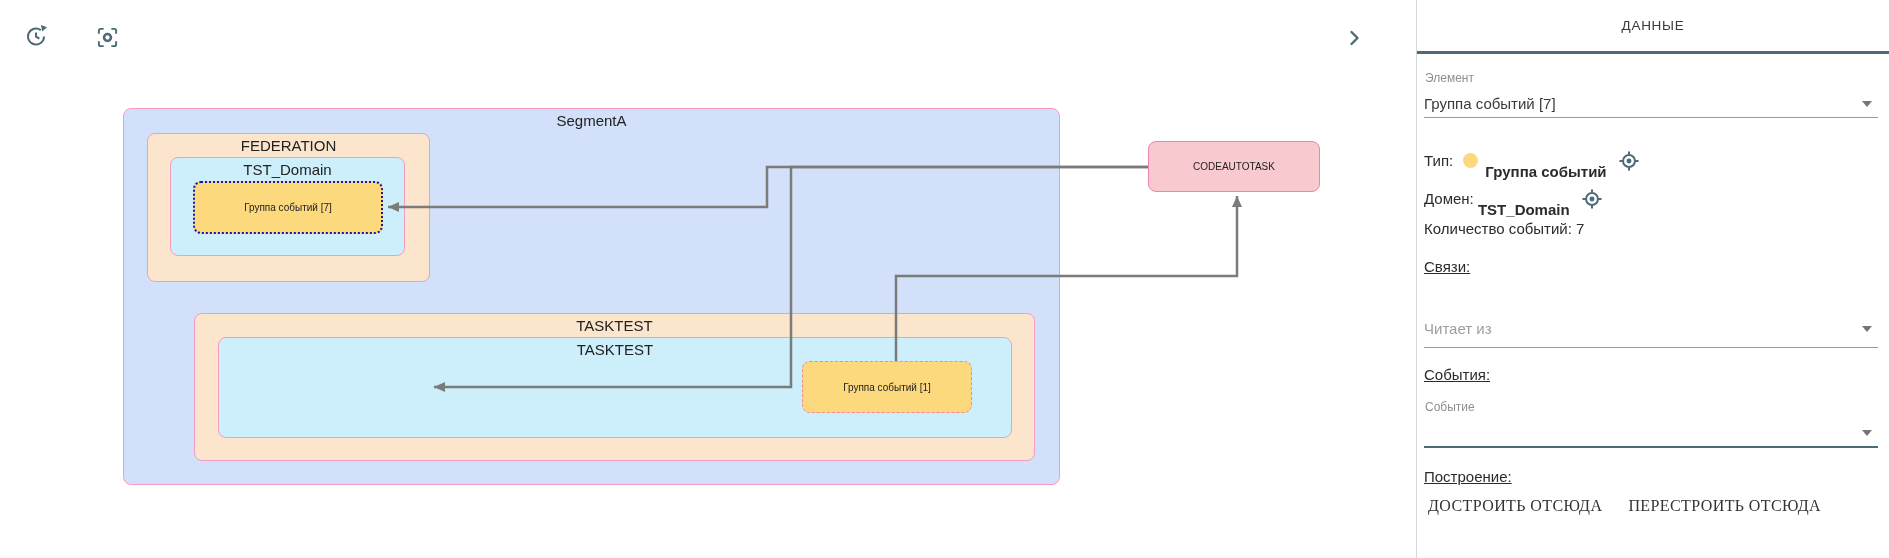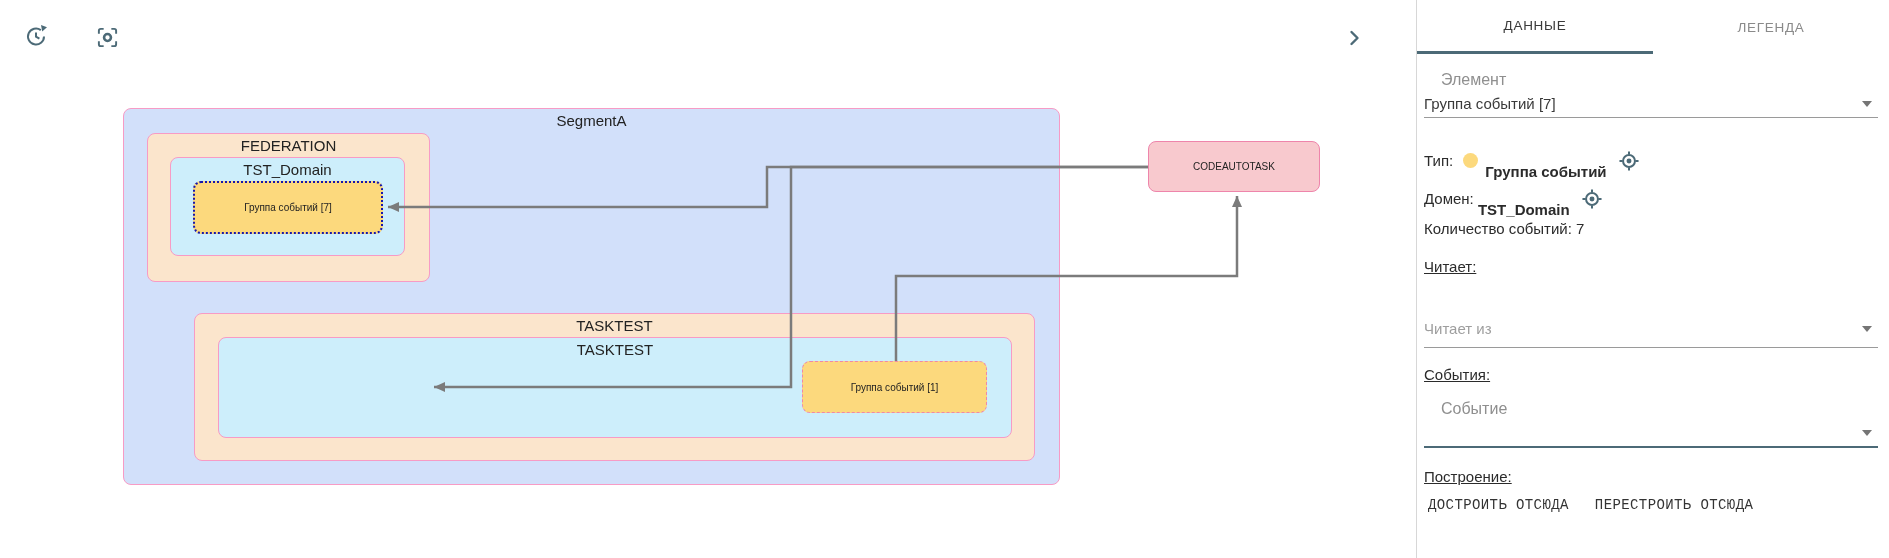--- a/index.html
+++ b/index.html
@@ -23,56 +23,56 @@
 
   #segmentA   { left:123px; top:108px; width:937px; height:377px; background:#d2e0fa; }
   #federation { left:147px; top:133px; width:283px; height:149px; background:#fbe5cc; }
   #tstdomain  { left:170px; top:157px; width:235px; height:99px;  background:#cdeefb; }
   #group7     { left:193px; top:181px; width:190px; height:53px;  background:#fcd97d;
                 border:2px dotted #1717ab; }
   #tasktest-outer { left:194px; top:313px; width:841px; height:148px; background:#fbe5cc; }
   #tasktest-inner { left:218px; top:337px; width:794px; height:101px; background:#cdeefb; }
   #group4     { left:242px; top:362px; width:188px; height:50px; background:#fcd97d;
                 border:1.5px dashed #ef87a9; }
-  #group1     { left:802px; top:361px; width:185px; height:52px; background:#fcd97d;
+  #group1     { left:802px; top:361px; width:170px; height:52px; background:#fcd97d;
                 border:1.5px dashed #ef87a9; }
   #codeautotask { left:1148px; top:141px; width:172px; height:51px; background:#f8c9ce;
                   border:1.5px solid #ee85ab; }
 
   #edges { position:absolute; left:0; top:0; pointer-events:none; }
 
   
   #panel { position:absolute; left:1416px; top:0; width:473px; height:558px;
            background:#fff; border-left:1px solid #d7d7d7; }
   .tabs { position:absolute; left:0; top:0; right:0; height:54px; display:flex; }
   .tab  { flex:1; display:flex; align-items:center; justify-content:center;
           font-size:13.5px; letter-spacing:0.7px; color:#8a8a8a; cursor:pointer; }
   .tab.active { color:#3a3a3a; border-bottom:3px solid #4c6a77; }
 
-  .small-label  { position:absolute; left:24px; font-size:16px; color:#8f8f8f; }
+  .small-label  { position:absolute; left:8px; font-size:12px; color:#8f8f8f; }
   .select-value { position:absolute; left:7px; font-size:15px; color:#3a3a3a; }
   .placeholder  { color:#9e9e9e; }
   .underline { position:absolute; left:7px; right:11px; height:1px; background:#9a9a9a; }
   .underline.dark { height:2px; background:#4c6a77; }
   .dd-arrow { position:absolute; right:17px; width:0; height:0;
               border-left:5.5px solid transparent; border-right:5.5px solid transparent;
               border-top:6px solid #757575; }
 
   .info-row { position:absolute; left:7px; font-size:15px; color:#2b2b2b;
               display:flex; align-items:center; white-space:pre; }
   .info-row b { font-weight:bold;margin-top:22px; }
   .swatch { display:inline-block; width:15px; height:15px; border-radius:50%;
             background:#fcd97d; margin:0 7px 0 6px; }
   .target-btn { display:inline-flex; margin-left:11px; cursor:pointer; }
   .heading { position:absolute; left:7px; font-size:15px; color:#2b2b2b;
              text-decoration:underline; }
 
   .buttons { position:absolute; left:4px; top:492px; display:flex; gap:12px; }
   .text-btn { background:none; border:none; cursor:pointer;
-              font-family:Liberation Mono, monospace; font-size:14px; font-weight:500;
+              font-family:Liberation Serif, serif; font-size:16px; font-weight:500;
               color:#333; letter-spacing:0.4px; padding:5px 7px; white-space:nowrap; }
 </style>
 </head>
 <body>
 
 <div id="app">
 
   <span class="tool-icon" id="history-icon">
     <svg width="24" height="24" viewBox="0 0 24 24">
       <path d="M16.8 6.1 A8 8 0 1 0 20 12.5" fill="none" stroke="#4c6a77" stroke-width="2"></path>
@@ -136,21 +136,20 @@
     </defs>
     <path d="M1148 167 H767 V207 H388" fill="none" stroke="#7b7b7b" stroke-width="2.5" marker-end="url(#arrow)"></path>
     <path d="M1148 167 H791 V387 H434" fill="none" stroke="#7b7b7b" stroke-width="2.5" marker-end="url(#arrow)"></path>
     <path d="M896 361 V276 H1237 V196" fill="none" stroke="#7b7b7b" stroke-width="2.5" marker-end="url(#arrow)"></path>
   </svg>
 
   <div id="panel">
 
     <div class="tabs">
       <div class="tab active">ДАННЫЕ</div>
-      <div class="tab">ЛЕГЕНДА</div>
     </div>
 
     <div class="small-label" style="top:71px">Элемент</div>
     <div class="select-value" style="top:95px">
       <span>Группа событий [7]</span>
     </div>
     <span class="dd-arrow" style="top:101px"></span>
     <div class="underline" style="top:117px"></div>
 
     <div class="info-row" style="top:141px">
@@ -173,21 +172,21 @@
         <svg width="22" height="22" viewBox="0 0 24 24">
           <circle cx="12" cy="12" r="6.5" fill="none" stroke="#4c6a77" stroke-width="2.2"></circle>
           <circle cx="12" cy="12" r="2.7" fill="#4c6a77"></circle>
           <path d="M12 1.6 V5 M12 19 V22.4 M1.6 12 H5 M19 12 H22.4" stroke="#4c6a77" stroke-width="2.2"></path>
         </svg>
       </span>
     </div>
 
     <div class="info-row" style="top:220px">Количество событий: 7</div>
 
-    <div class="heading" style="top:258px">Читает:</div>
+    <div class="heading" style="top:258px">Связи:</div>
 
     <div class="select-value placeholder" style="top:320px">
       <span>Читает из</span>
     </div>
     <span class="dd-arrow" style="top:326px"></span>
     <div class="underline" style="top:347px"></div>
 
     <div class="heading" style="top:366px">События:</div>
 
     <div class="small-label" style="top:400px">Событие</div>

